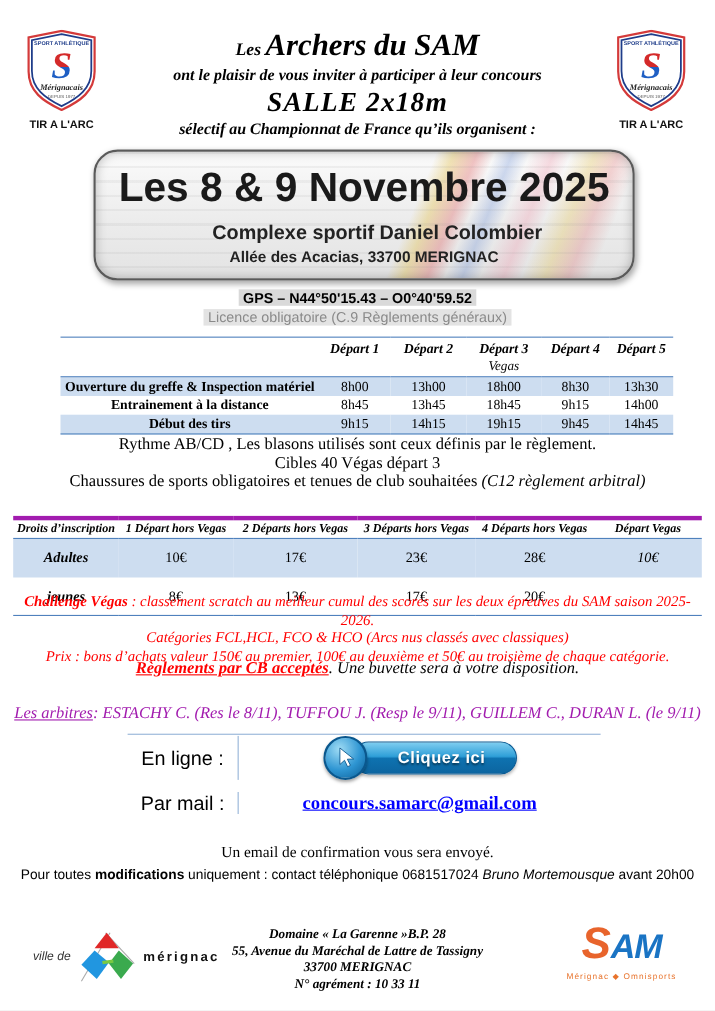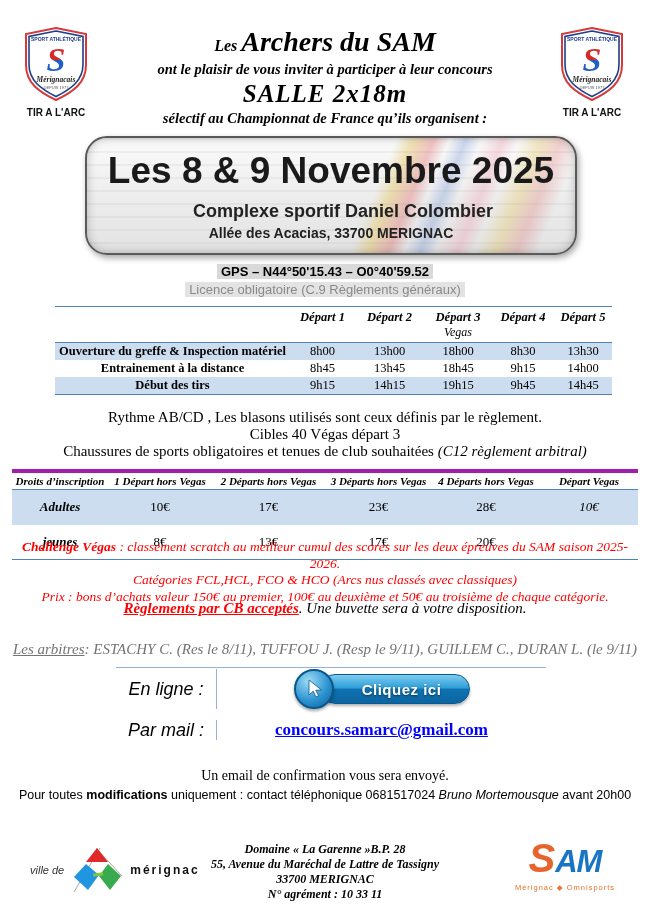--- a/index.html
+++ b/index.html
@@ -50,35 +50,35 @@
   .schedule-table tbody tr td { height:17px; }
   .schedule-table tbody tr:last-child td { border-bottom:1px solid #4f81bd; }
   .pricing-table { position:absolute; left:12px; top:469px; width:626px; }
   .pricing-table th { font-weight:bold; font-style:italic; font-size:11px; text-align:center; border-top:4px solid #a21caf; border-bottom:1px solid #4f81bd; padding:2px 0; }
   .pricing-table td { font-size:13px; text-align:center; height:35px; }
   .pricing-table td.lbl { font-weight:bold; font-style:italic; }
   .pricing-table tr.band td { background:#cdddf0; }
   .pricing-table tbody tr:last-child td { border-bottom:1px solid #4f81bd; }
   .pricing-table td.it { font-style:italic; }
   
-  .notes { position:absolute; left:0; right:0; top:409px; text-align:center; font-size:15px; color:#000; line-height:17px; }
+  .notes { position:absolute; left:0; right:0; top:396px; text-align:center; font-size:15px; color:#000; line-height:17px; }
   .notes .it { font-style:italic; }
   
   .challenge { position:absolute; left:10px; right:10px; top:539px; text-align:center; color:#ff0000; font-style:italic; font-size:13.5px; line-height:16.5px; }
   .challenge .ttl { font-weight:bold; }
   
   .payment { position:absolute; left:0; right:0; top:600px; text-align:center; font-size:15px; }
   .payment .cb { color:#ff0000; font-weight:bold; font-style:italic; text-decoration:underline; }
   .payment .rest { color:#000; font-style:italic; }
-  .referees { position:absolute; left:0; right:0; top:641px; text-align:center; font-style:italic; font-size:15px; color:#737373; }
+  .referees { position:absolute; left:0; right:0; top:641px; text-align:center; font-style:italic; font-size:15px; color:#a21caf; }
   .referees .lab { text-decoration:underline; }
   
   .contact { position:absolute; left:116px; top:667px; width:430px; border-top:1px solid #95b3d7; }
   .contact-row { display:flex; align-items:center; }
-  .contact-label { width:100px; text-align:center; font-family:"Liberation Sans",sans-serif; font-style:italic; font-size:18px; color:#000; }
+  .contact-label { width:100px; text-align:center; font-family:"Liberation Sans",sans-serif; font-size:18px; color:#000; }
   .contact-content { flex:1; border-left:1px solid #95b3d7; display:flex; justify-content:center; align-items:center; }
   .row-online { height:42px; }
   .row-mail { height:40px; }
   .click-btn { position:relative; display:flex; align-items:center; cursor:pointer; }
   .btn-circle {
     width:40px; height:40px; border-radius:50%; z-index:2; margin-right:-14px;
     background:radial-gradient(circle at 35% 28%, #9fdcf5 0%, #2e95d2 55%, #0b5e97 100%);
     border:2px solid #0a578d; display:flex; align-items:center; justify-content:center;
     box-shadow:0 2px 3px rgba(0,0,0,0.35);
   }

